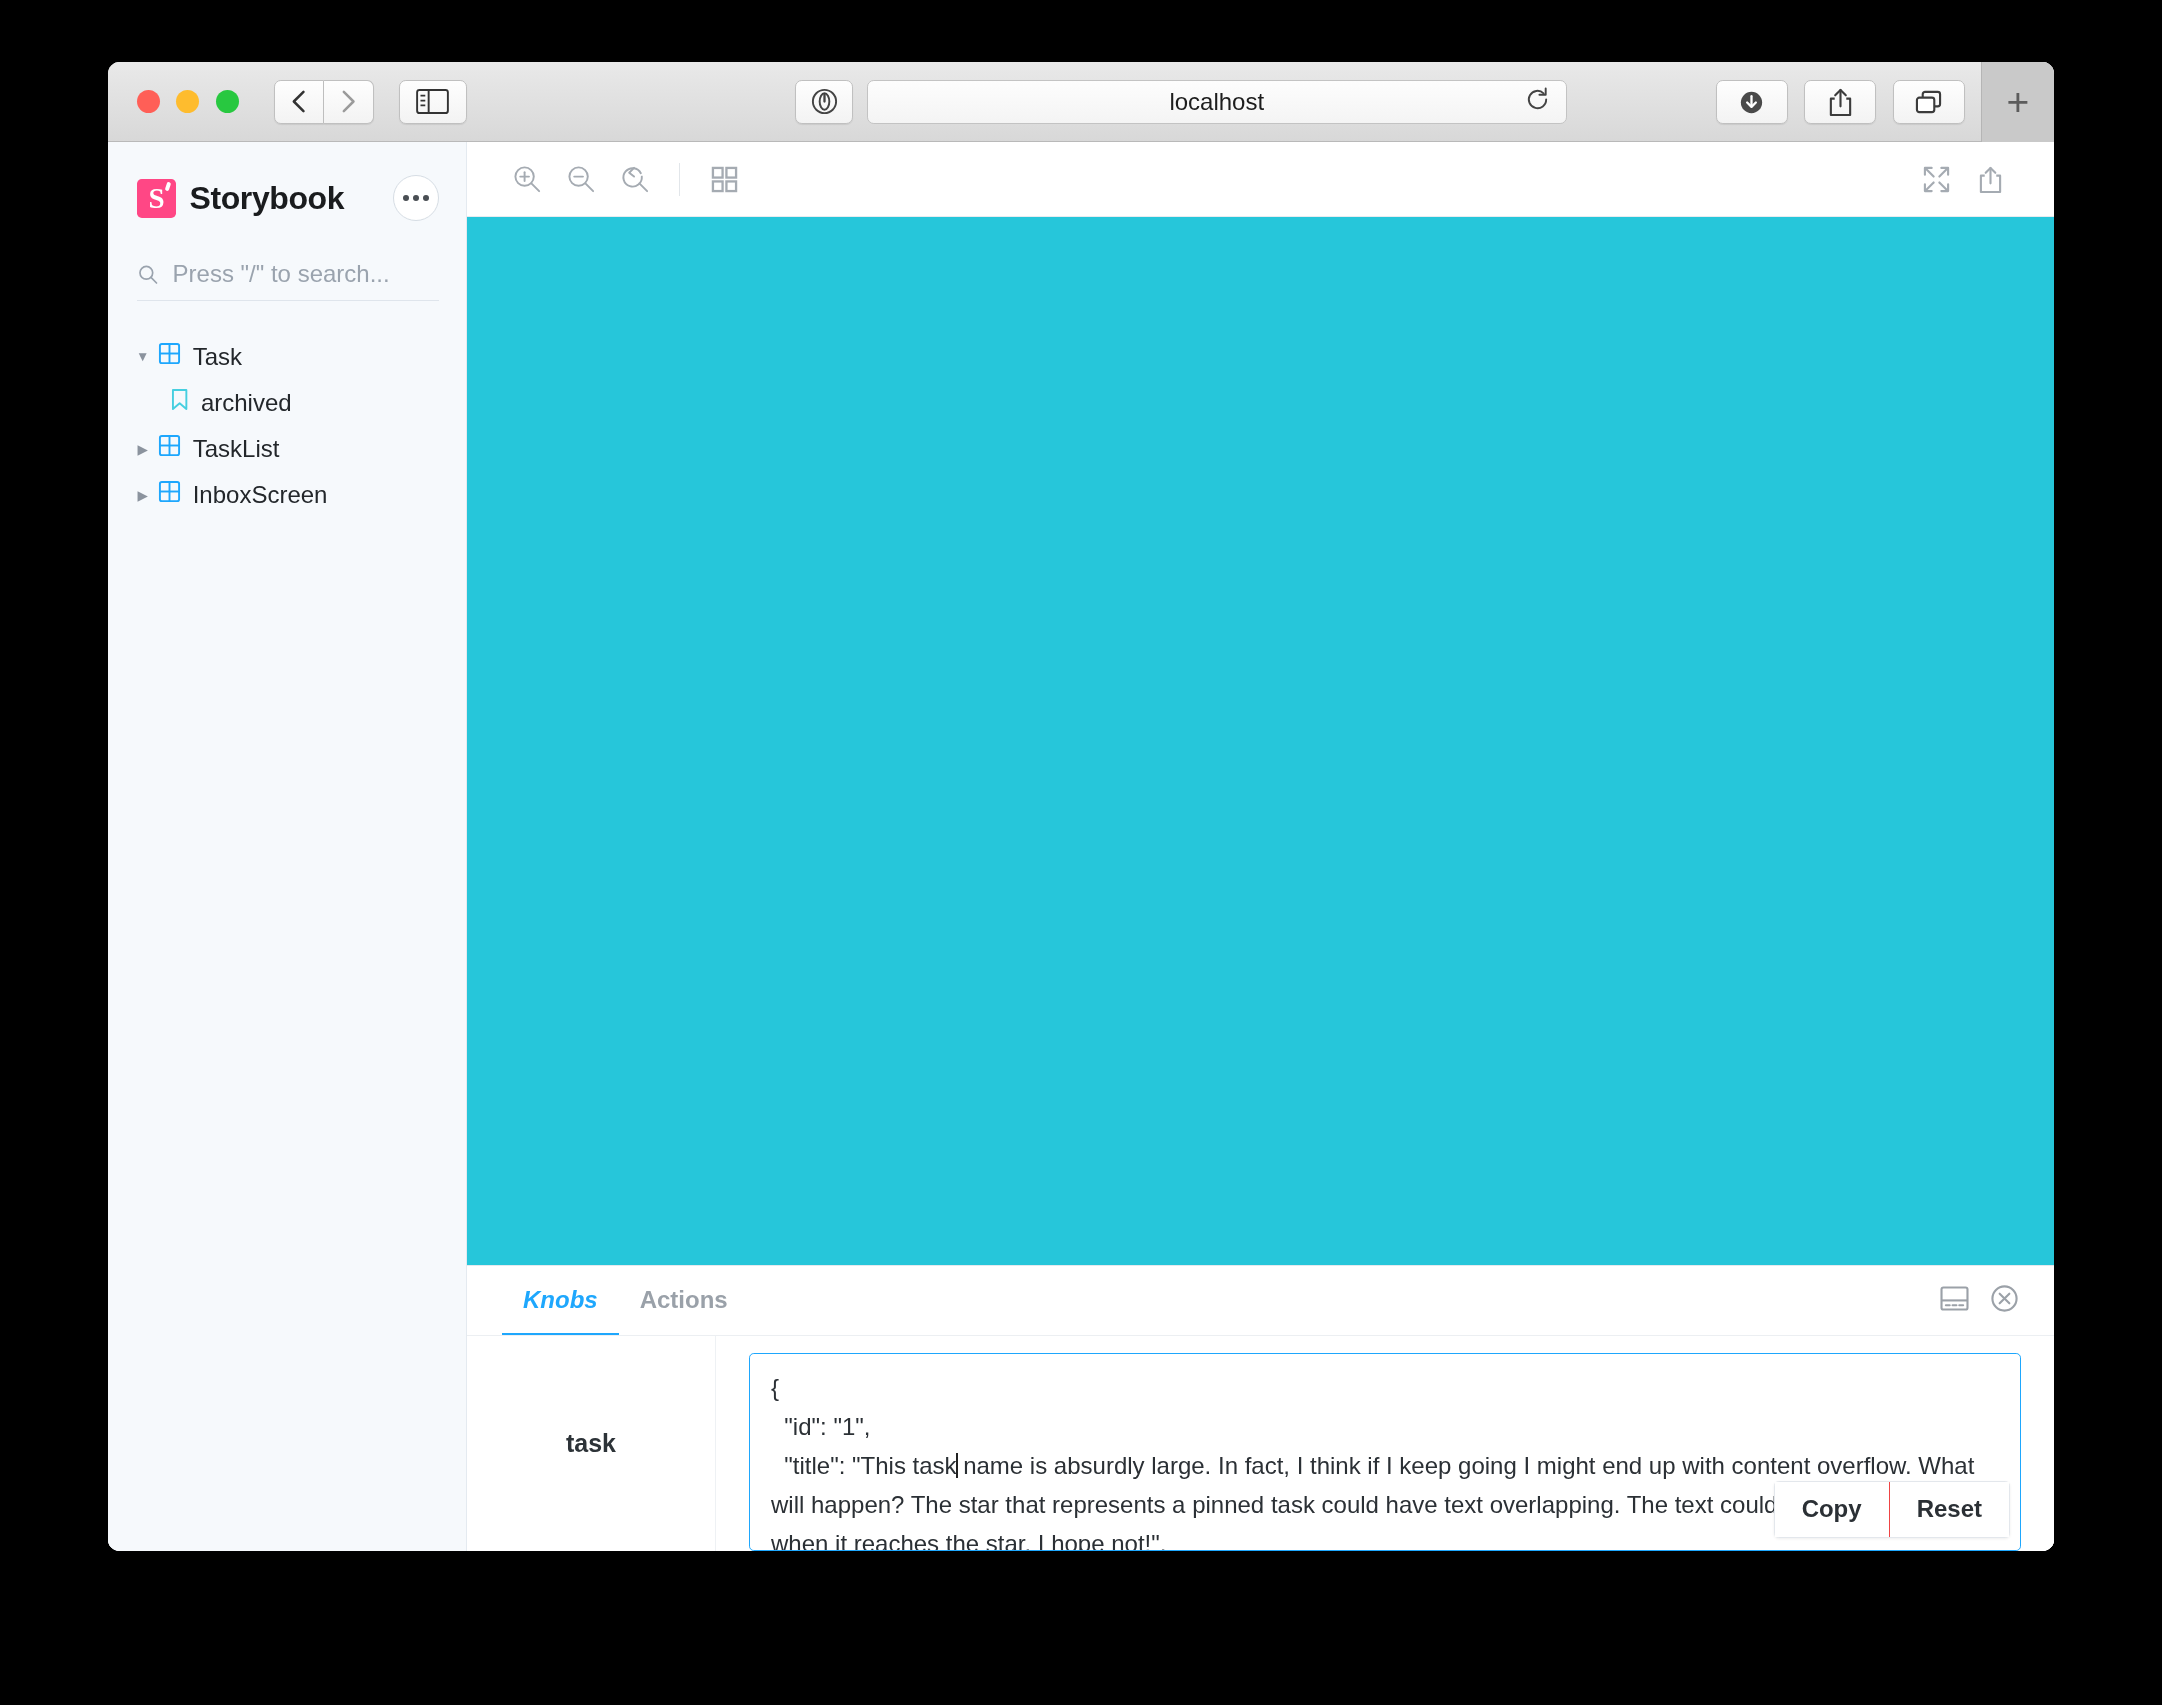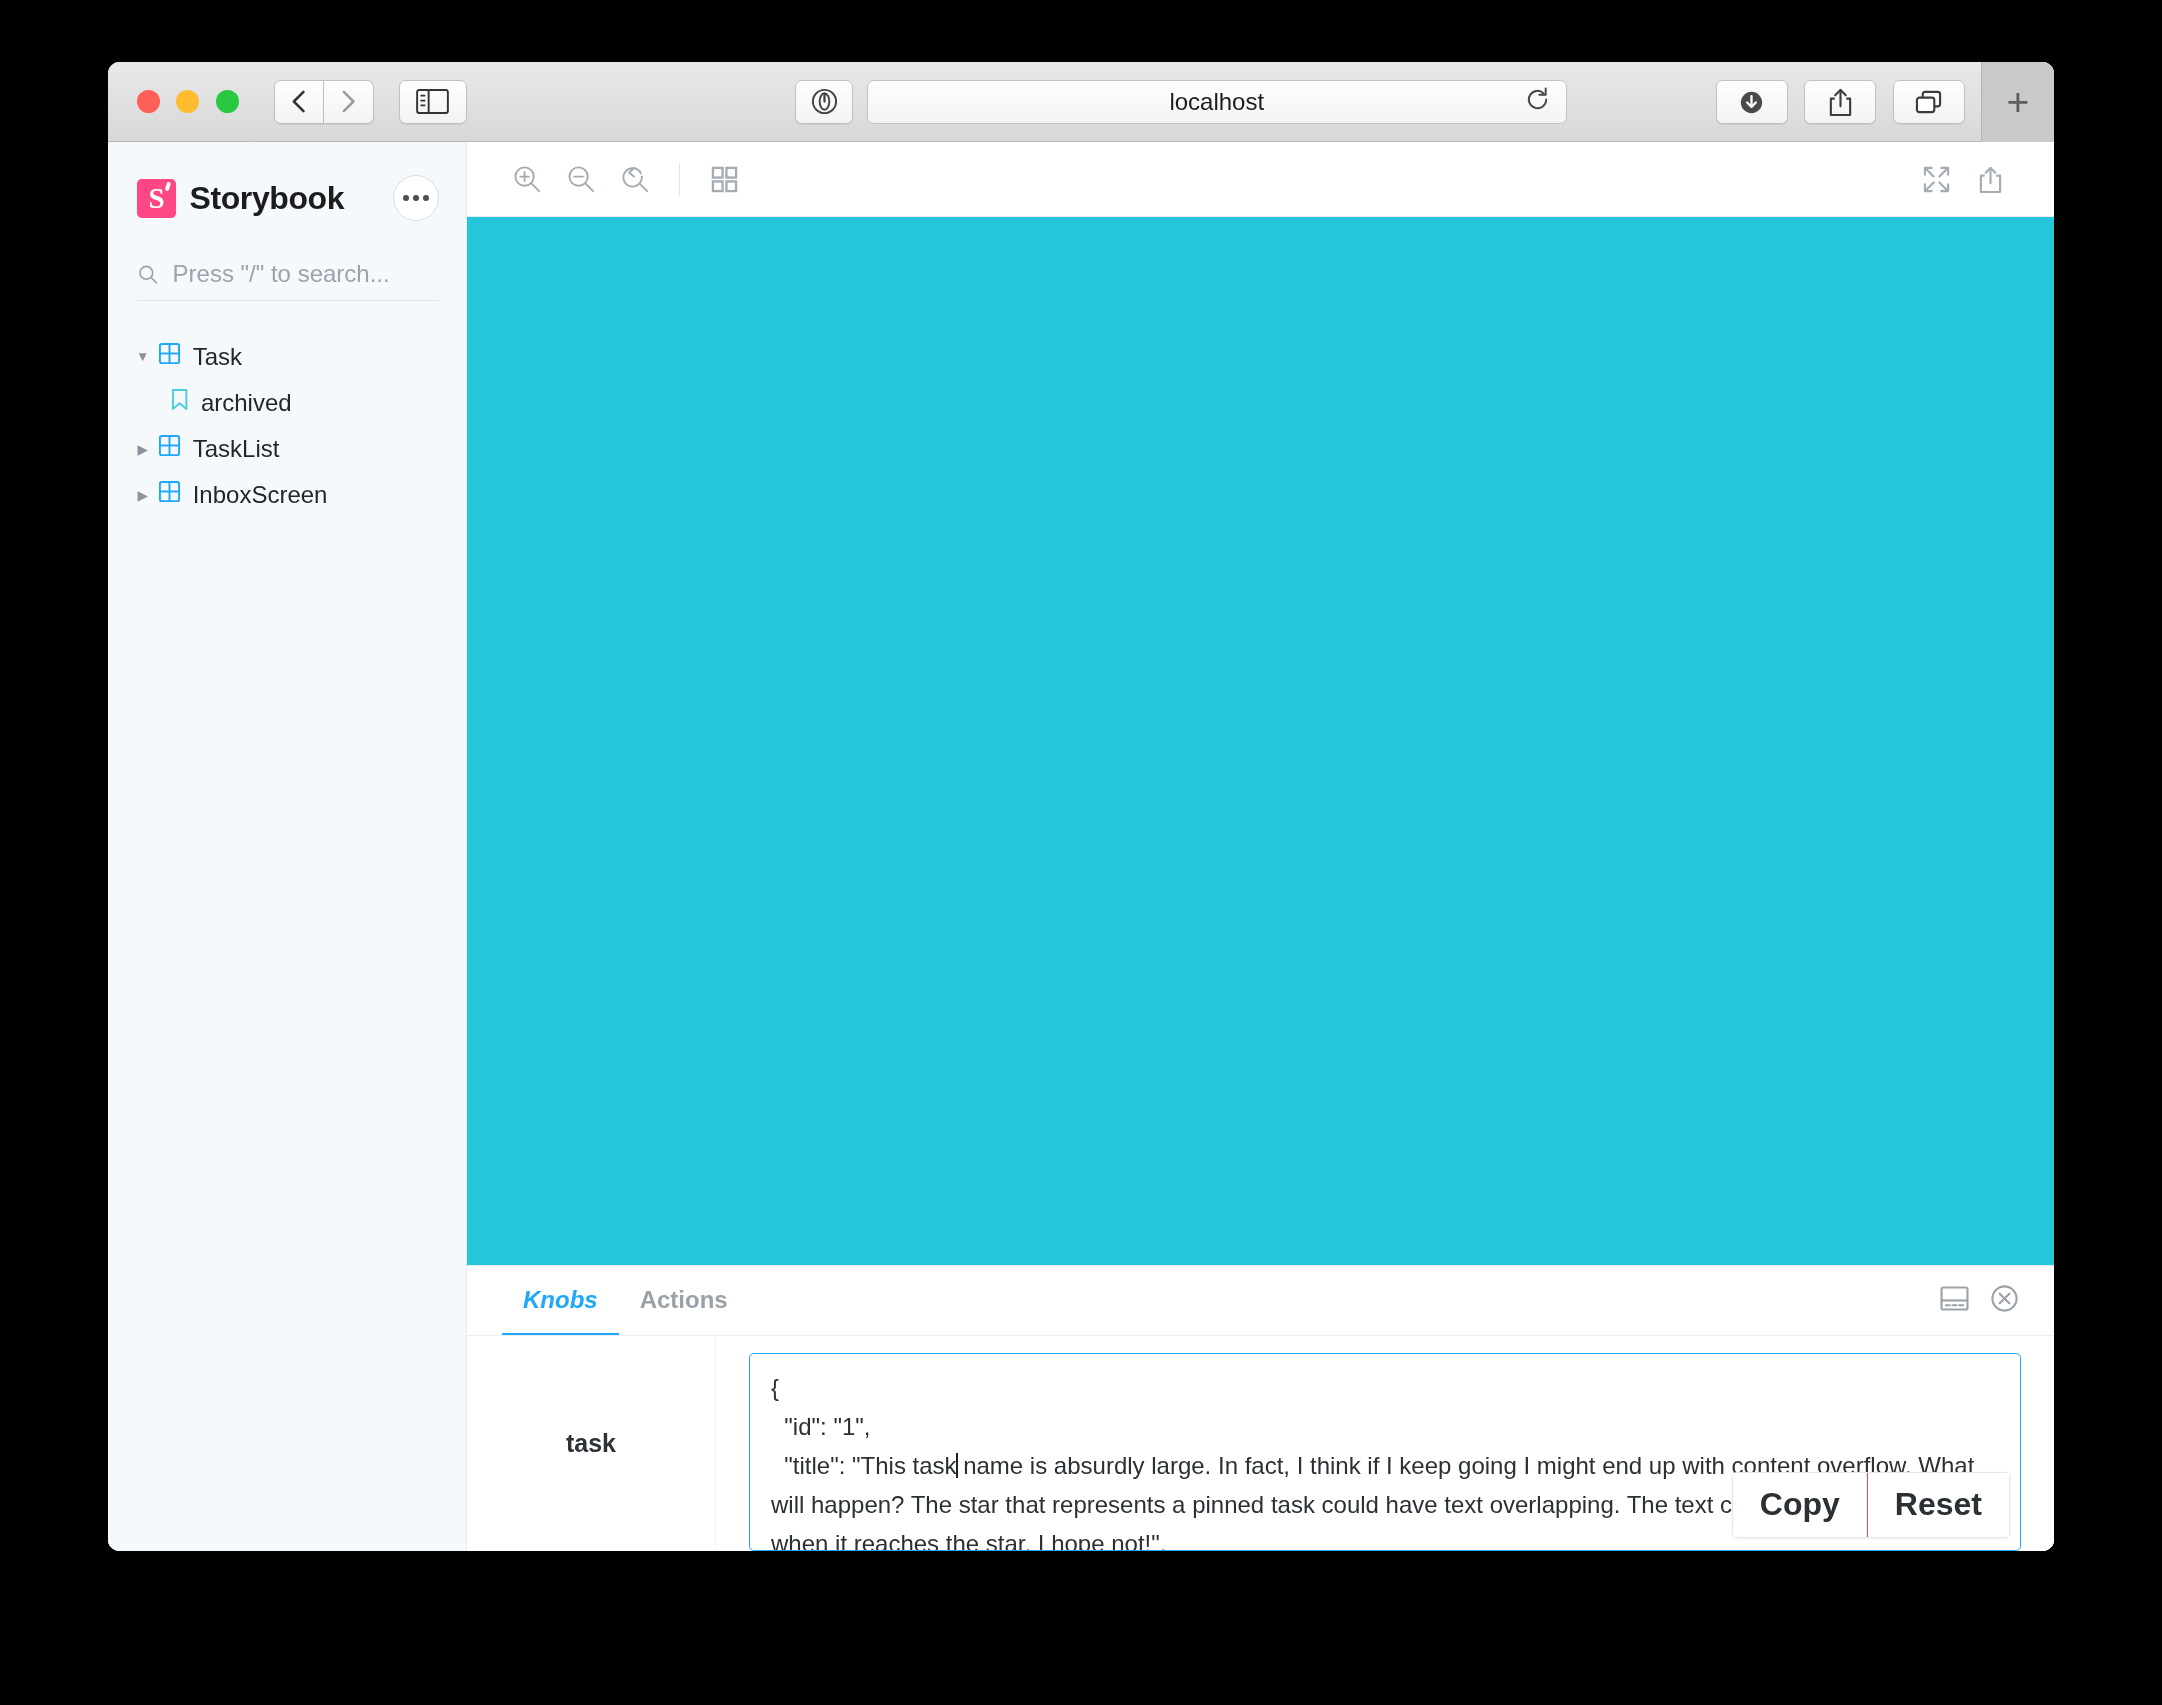--- a/index.html
+++ b/index.html
@@ -224,21 +224,21 @@
     background: #222; vertical-align: -3.9px; margin: 0 -1px;
   }
   #editor-actions {
     position: absolute; right: 44px; bottom: 13.5px;
     display: flex;
     background: #fff;
     border: 1px solid #e3e7ec; border-radius: 4.8px;
     box-shadow: 0 1px 2.9px rgba(0,0,0,0.07);
   }
   .editor-btn {
-    font-size: 32px; font-weight: bold; color: #2b3035;
+    font-size: 24px; font-weight: bold; color: #2b3035;
     padding: 13.5px 27px; background: #fff;
   }
   .editor-btn + .editor-btn { border-left: 1px solid #ef4444; text-align: right; }
 </style>
 </head>
 <body>
 
 <div id="browser-window">
 
   <div id="titlebar">

